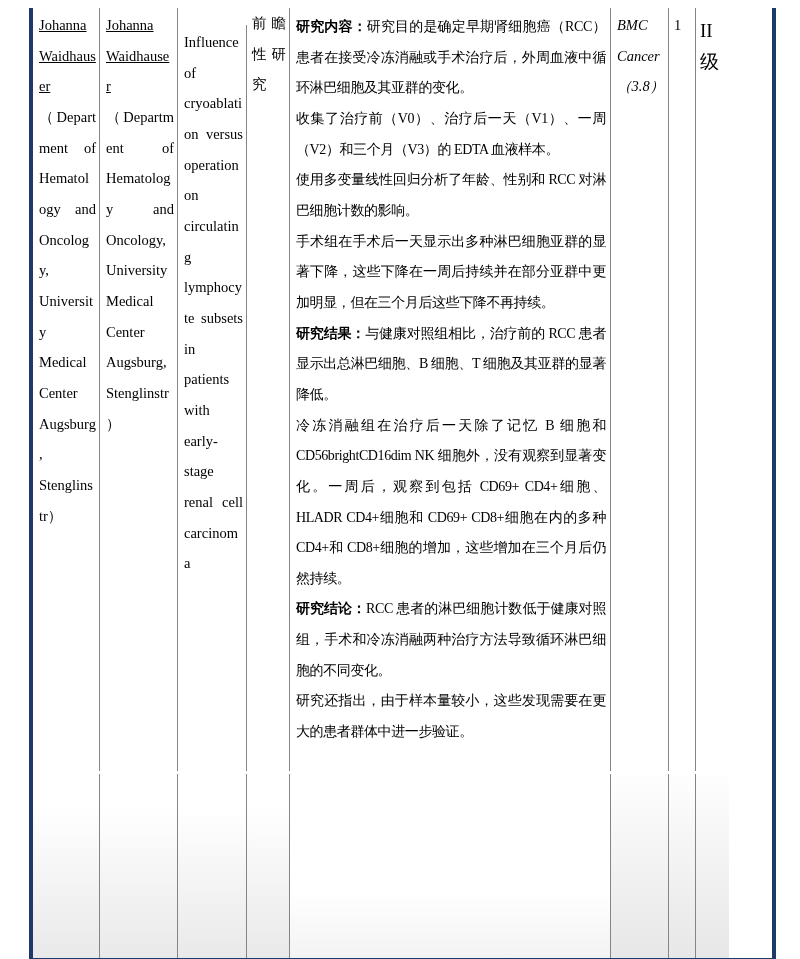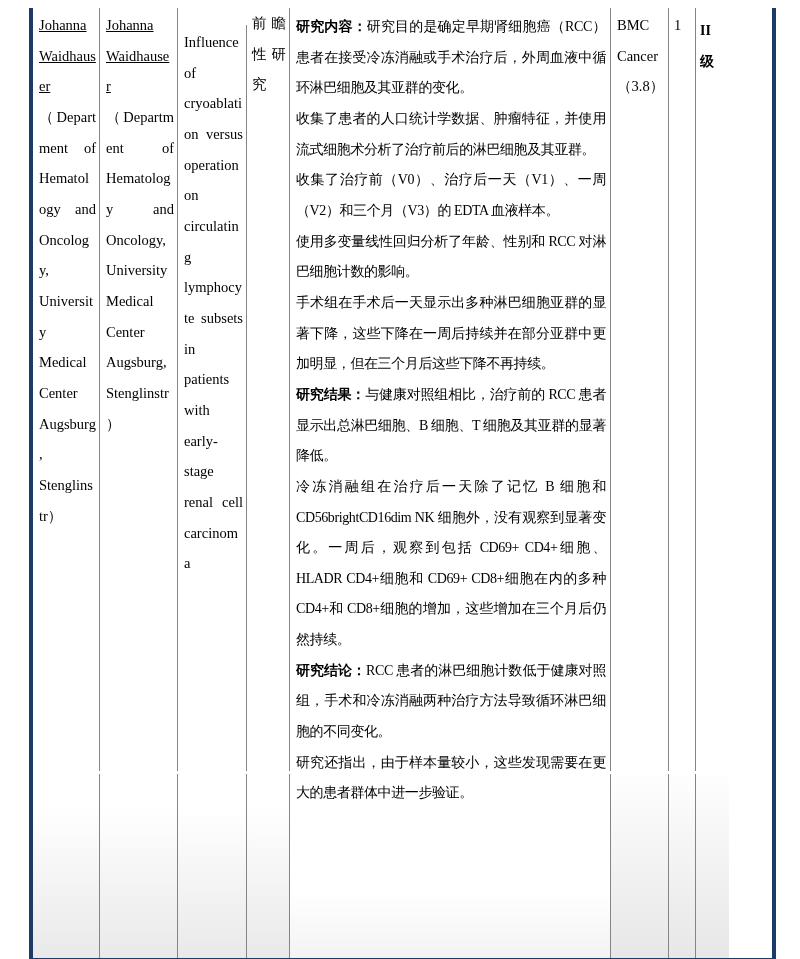--- a/index.html
+++ b/index.html
@@ -30,26 +30,26 @@
   .c3 { width:69px;  font-size:14.5px; text-align:justify; padding:2px 3px 0 6px;
         overflow-wrap:break-word; word-break:break-word;margin-top:17px; }
   .c4 { width:43px;  font-size:14.5px; text-align:justify; padding:2px 3px 0 5px;
         overflow-wrap:break-word; word-break:break-word; }
   .c5 { width:43px;  font-size:14.5px; text-align:justify; padding:0 3px 0 5px;
         overflow-wrap:break-word; word-break:break-word; }
   .c6 { width:321px; font-size:14px; letter-spacing:-0.4px; padding:4px 4px 0 6px;
         background:linear-gradient(180deg,#ffffff 0%,#ffffff 93%,#f3f3f3 100%); }
   .c6 p { text-align:justify; }
   .c7 { width:58px;  font-size:14.5px; padding:2px 2px 0 6px;
-        background:linear-gradient(180deg,#ffffff 0%,#ffffff 80%,#e7e7e7 100%); }
+        background:linear-gradient(180deg,#ffffff 0%,#ffffff 80%,#e7e7e7 100%);font-style:italic; }
   .c8 { width:27px;  font-size:14.5px; padding:2px 2px 0 5px;
         background:linear-gradient(180deg,#ffffff 0%,#ffffff 80%,#e7e7e7 100%); }
-  .c9 { width:33px;  font-size:14px; padding:8px 2px 0 4px; border-right:none;
+  .c9 { width:33px;  font-size:19px; padding:8px 2px 0 4px; border-right:none;
         overflow-wrap:break-word; word-break:break-word;
-        background:linear-gradient(180deg,#ffffff 0%,#ffffff 80%,#e7e7e7 100%);font-weight:bold; }
+        background:linear-gradient(180deg,#ffffff 0%,#ffffff 80%,#e7e7e7 100%); }
 
   .author-link { text-decoration:underline; color:#000; }
   .plabel { font-weight:bold; }
 
   
   .gap-strip { position:absolute; left:0; top:763px; width:739px; height:3px;
                background:#ffffff; z-index:3; }
 
   .bottom-bar { position:absolute; left:-4px; top:950px; width:747px; height:4px;
                 background:#1e3a68; z-index:4; }
@@ -80,21 +80,20 @@
         <span>Influence of cryoablation versus operation on circulating lymphocyte subsets in patients with early-stage renal cell carcinoma</span>
       </div>
 
 
       <div class="cell c5">
         <span>前瞻性研究</span>
       </div>
 
       <div class="cell c6">
           <p><b class="plabel">研究内容：</b>研究目的是确定早期肾细胞癌（RCC）患者在接受冷冻消融或手术治疗后，外周血液中循环淋巴细胞及其亚群的变化。</p>
-          <p>收集了患者的人口统计学数据、肿瘤特征，并使用流式细胞术分析了治疗前后的淋巴细胞及其亚群。</p>
           <p>收集了治疗前（V0）、治疗后一天（V1）、一周（V2）和三个月（V3）的 EDTA 血液样本。</p>
           <p>使用多变量线性回归分析了年龄、性别和 RCC 对淋巴细胞计数的影响。</p>
           <p>手术组在手术后一天显示出多种淋巴细胞亚群的显著下降，这些下降在一周后持续并在部分亚群中更加明显，但在三个月后这些下降不再持续。</p>
           <p><b class="plabel">研究结果：</b>与健康对照组相比，治疗前的 RCC 患者显示出总淋巴细胞、B 细胞、T 细胞及其亚群的显著降低。</p>
           <p>冷冻消融组在治疗后一天除了记忆 B 细胞和 CD56brightCD16dim NK 细胞外，没有观察到显著变化。一周后，观察到包括 CD69+ CD4+细胞、HLADR CD4+细胞和 CD69+ CD8+细胞在内的多种 CD4+和 CD8+细胞的增加，这些增加在三个月后仍然持续。</p>
           <p><b class="plabel">研究结论：</b>RCC 患者的淋巴细胞计数低于健康对照组，手术和冷冻消融两种治疗方法导致循环淋巴细胞的不同变化。</p>
           <p>研究还指出，由于样本量较小，这些发现需要在更大的患者群体中进一步验证。</p>
         </div>
 
       <div class="cell c7">

